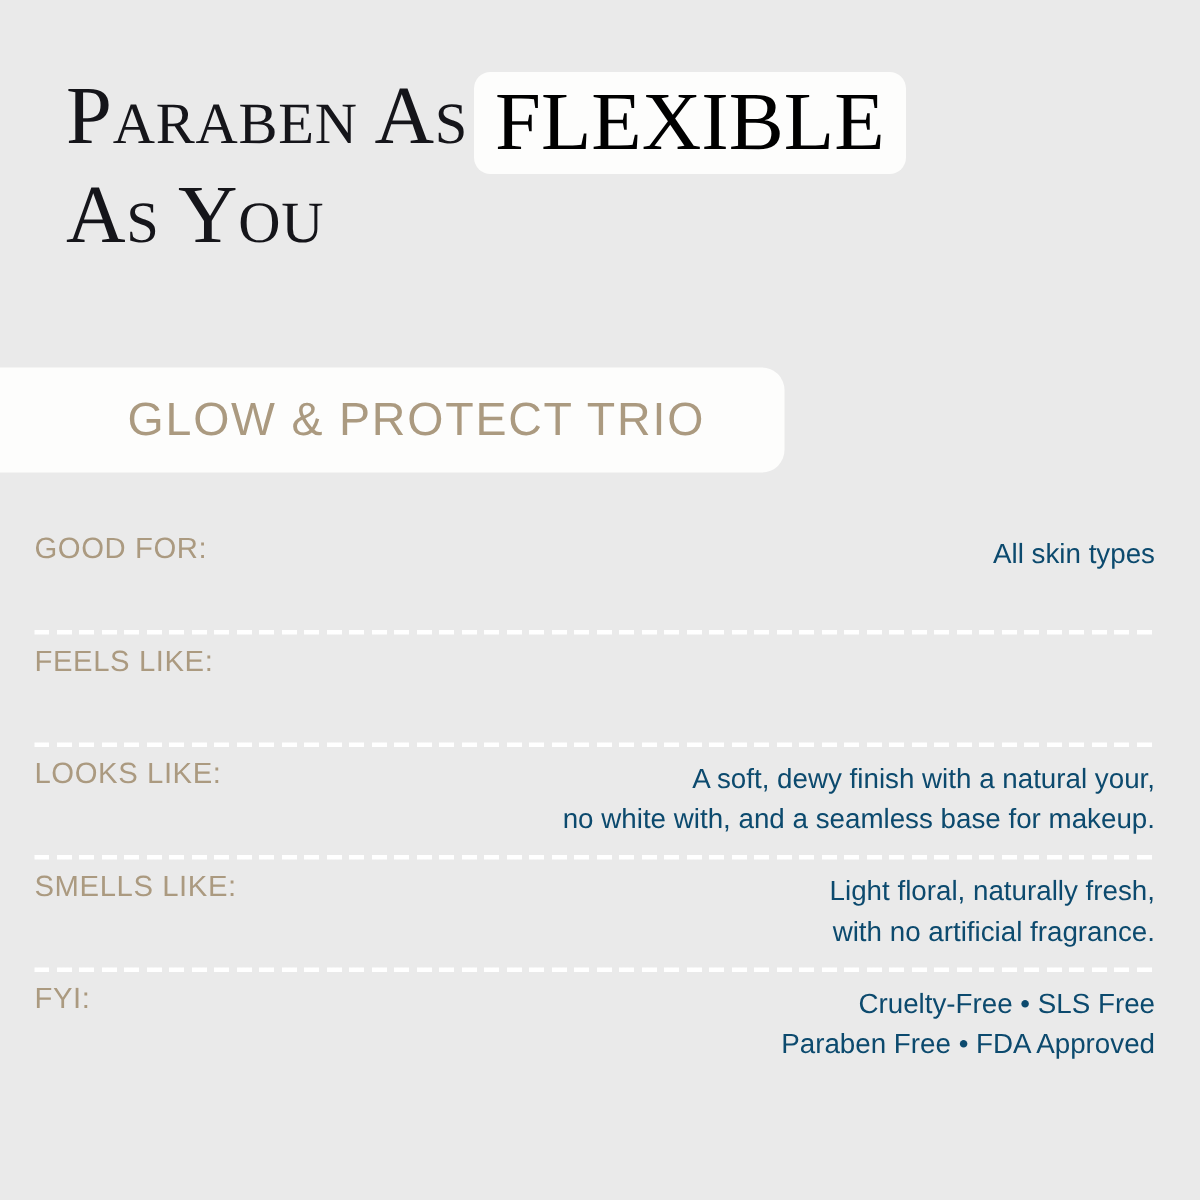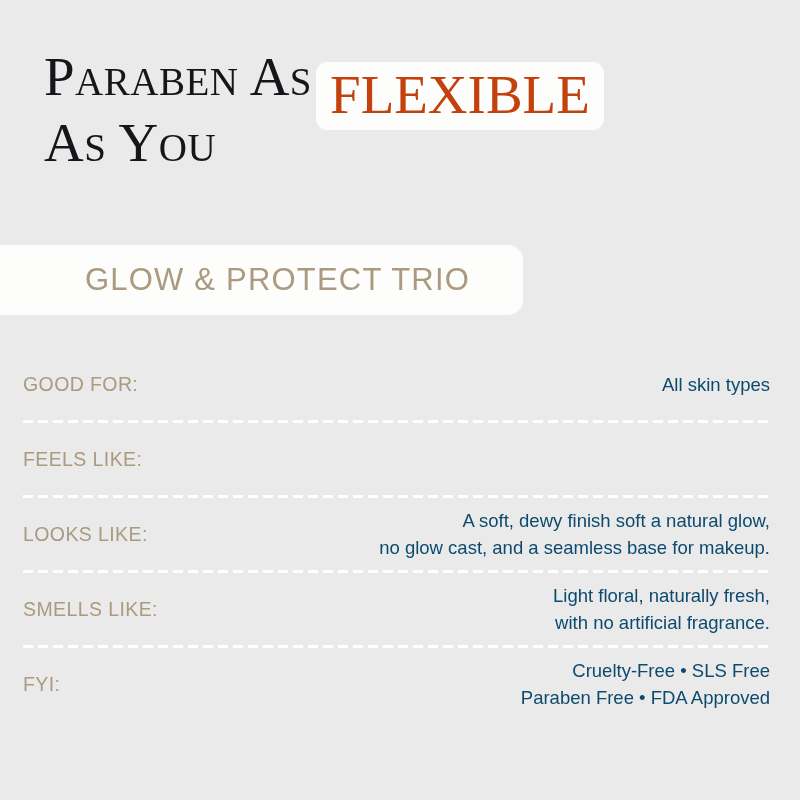--- a/index.html
+++ b/index.html
@@ -27,28 +27,28 @@
     line-height: 62px;
     color: #15151a;
     letter-spacing: 0.5px;
   }
   .headline-line {
     white-space: nowrap;
   }
   .hl-highlight {
     display: inline-block;
     background: #fdfdfc;
-    color: #c2410c;
+    color: #000000;
     border-radius: 11px;
     padding: 2px 14px 4px 14px;
     margin-left: 4px;
     font-variant: normal;
     letter-spacing: 0px;
     position: relative;
-    top: 18px;
+    top: 4px;
   }
 
   
   .banner {
     position: absolute;
     left: 0;
     top: 245px;
     width: 523px;
     height: 70px;
     background: #fdfdfc;
@@ -67,21 +67,20 @@
 
   
   .attr-table {
     position: absolute;
     left: 23px;
     top: 348px;
     width: 747px;
   }
   .attr-row {
     display: flex;
-    align-items: center;
     justify-content: space-between;
     min-height: 58px;
     padding: 7px 0;
   }
   .attr-label {
     color: #ab9a80;
     font-size: 19.5px;
     letter-spacing: 0.4px;
     white-space: nowrap;
     flex: 0 0 auto;
@@ -130,22 +129,22 @@
       </div>
     </div>
     <div class="divider"></div>
     <div class="attr-row">
       <div class="attr-label">FEELS LIKE:</div>
     </div>
     <div class="divider"></div>
     <div class="attr-row">
       <div class="attr-label">LOOKS LIKE:</div>
       <div class="attr-value">
-        <span class="vline">A soft, dewy finish soft a natural glow,</span>
-        <span class="vline">no glow cast, and a seamless base for makeup.</span>
+        <span class="vline">A soft, dewy finish with a natural your,</span>
+        <span class="vline">no white with, and a seamless base for makeup.</span>
       </div>
     </div>
     <div class="divider"></div>
     <div class="attr-row">
       <div class="attr-label">SMELLS LIKE:</div>
       <div class="attr-value">
         <span class="vline">Light floral, naturally fresh,</span>
         <span class="vline">with no artificial fragrance.</span>
       </div>
     </div>

